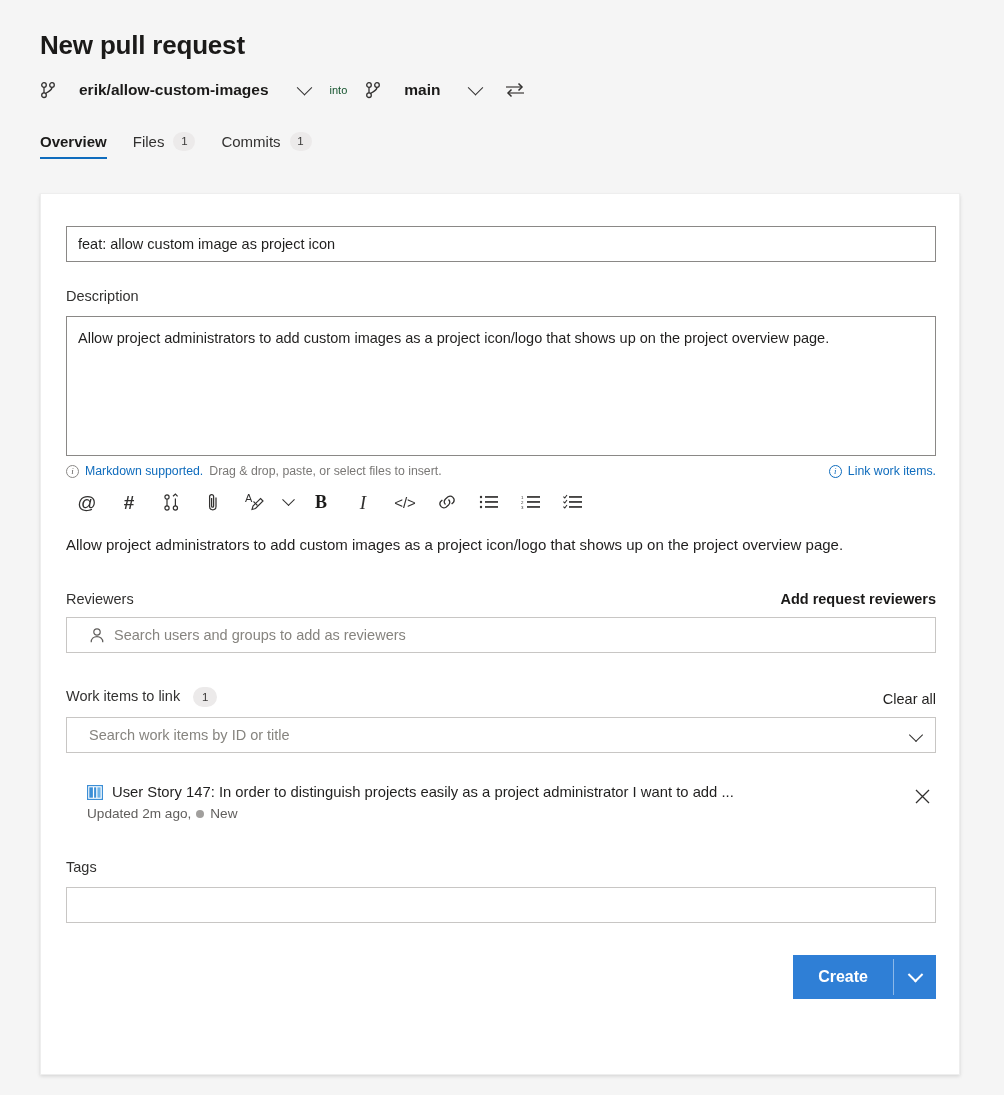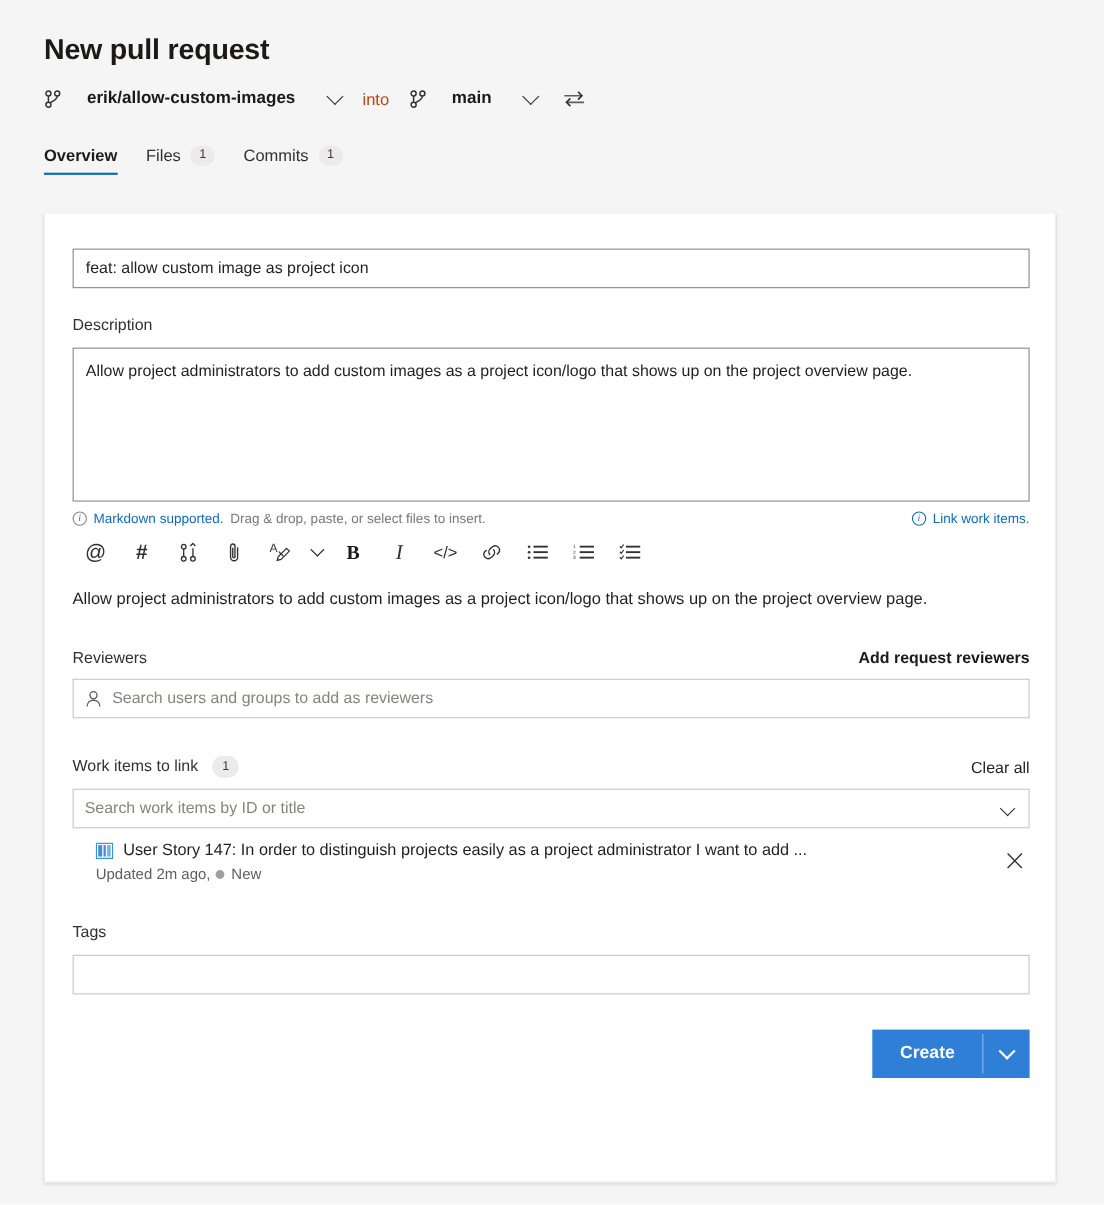--- a/index.html
+++ b/index.html
@@ -45,22 +45,22 @@
   .chev {
     display: inline-block;
     width: 11px; height: 11px;
     border-right: 1.6px solid #323130;
     border-bottom: 1.6px solid #323130;
     transform: rotate(45deg) translate(-2px,-2px);
     margin-left: 7px;
     flex: 0 0 auto;
   }
   .into-word {
-    font-size: 15px;
-    color: #c2410c;
+    font-size: 11px;
+    color: #14532d;
     margin: 0 18px 0 20px;
   }
   .swap-btn {
     margin-left: 22px;
     display: flex; align-items: center; justify-content: center;
     width: 24px; height: 24px;
     cursor: pointer;
   }
   .gitbranch { flex: 0 0 auto; }
 
@@ -249,42 +249,42 @@
 
   .search-box {
     position: relative;
     width: 870px;
     height: 36px;
     border: 1px solid #c8c6c4;
     background: #fff;
     display: flex;
     align-items: center;
     margin-top: 10px;
-    padding: 0 10px;
+    padding: 0 22px;
     gap: 9px;
   }
   .search-box .ph {
     font-size: 14.5px;
     color: #86847f;
   }
   .search-box .caret-dn {
     position: absolute;
     right: 14px; top: 12px;
     width: 10px; height: 10px;
     border-right: 1.6px solid #323130;
     border-bottom: 1.6px solid #323130;
     transform: rotate(45deg);
   }
 
   
   .wi-row {
     display: flex;
-    align-items: center;
+    align-items: flex-start;
     width: 870px;
-    margin-top: 9px;
+    margin-top: 28px;
     padding-left: 21px;
   }
   .wi-main { flex: 1 1 auto; }
   .wi-title-line {
     display: flex;
     align-items: center;
     gap: 9px;
   }
   .wi-title {
     font-size: 14.8px;

